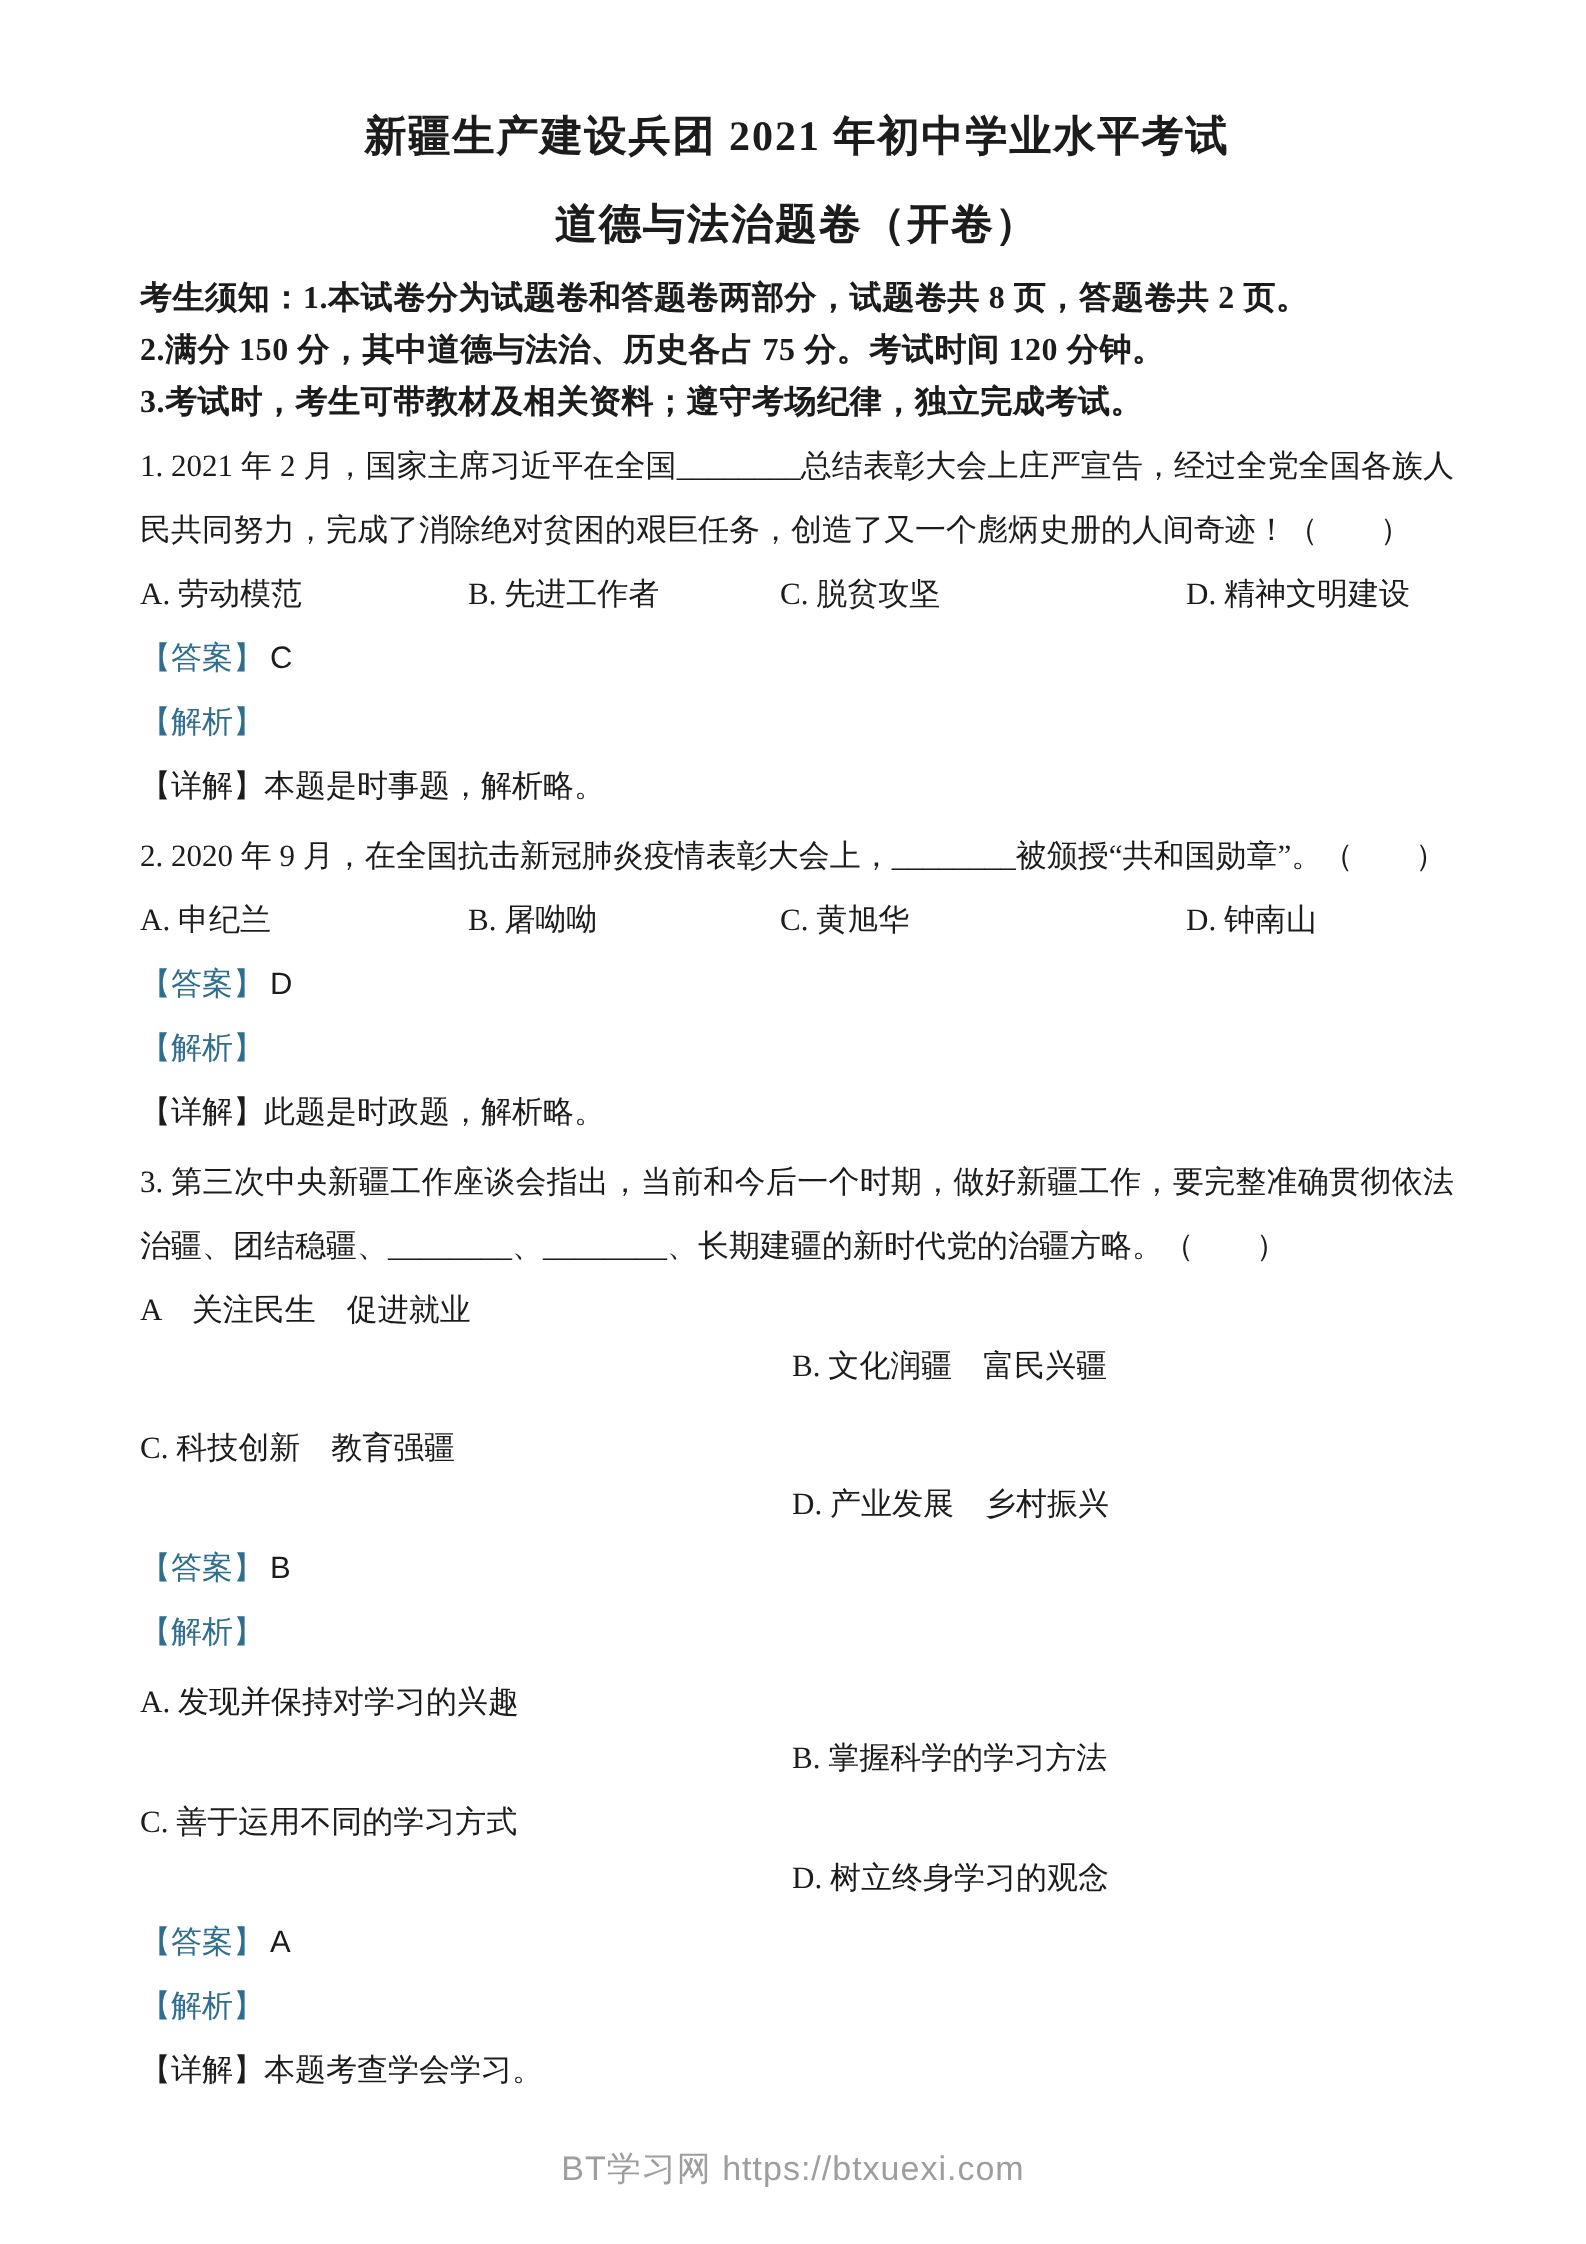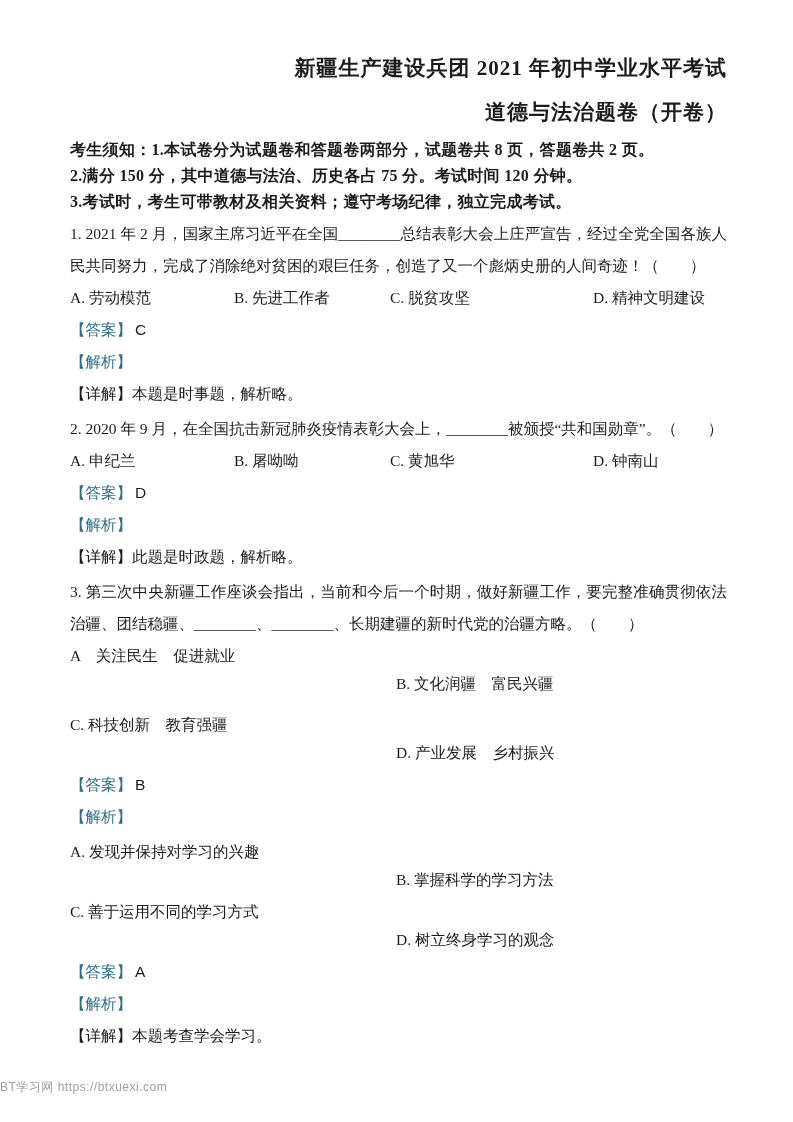--- a/index.html
+++ b/index.html
@@ -9,21 +9,21 @@
     height: 1122px;
     background: #ffffff;
     color: #1c1c1c;
     font-family: "Liberation Serif", "DejaVu Serif", serif;
     position: relative;
     overflow: hidden;
   }
   .content { padding: 54px 66px 0 70px; }
 
   .exam-title, .exam-subtitle {
-    text-align: right;
+    text-align: center;
     font-weight: bold;
     font-size: 21px;
     margin: 0 0 16px 0;
     letter-spacing: 1px;
   }
   .exam-subtitle { margin-bottom: 11px; }
 
   .notice {
     font-size: 16px;
     font-weight: bold;
@@ -54,23 +54,24 @@
   .answer-letter {
     font-family: "Liberation Sans", "DejaVu Sans", sans-serif;
     padding-left: 3px;
     color: var(--body-text, #1c1c1c);
   }
 
   .footer {
     position: absolute;
     left: 0; right: 0;
     bottom: 26px;
+    text-align: center;
     color: var(--footer-gray, #9e9e9e);
     font-family: "Liberation Sans", "DejaVu Sans", sans-serif;
-    font-size: 12px;
+    font-size: 17px;
     letter-spacing: 0.5px;
   }
 </style>
 </head>
 <body>
 
 <div class="page">
   <div class="content">
 
     <h1 class="exam-title">新疆生产建设兵团 2021 年初中学业水平考试</h1>

